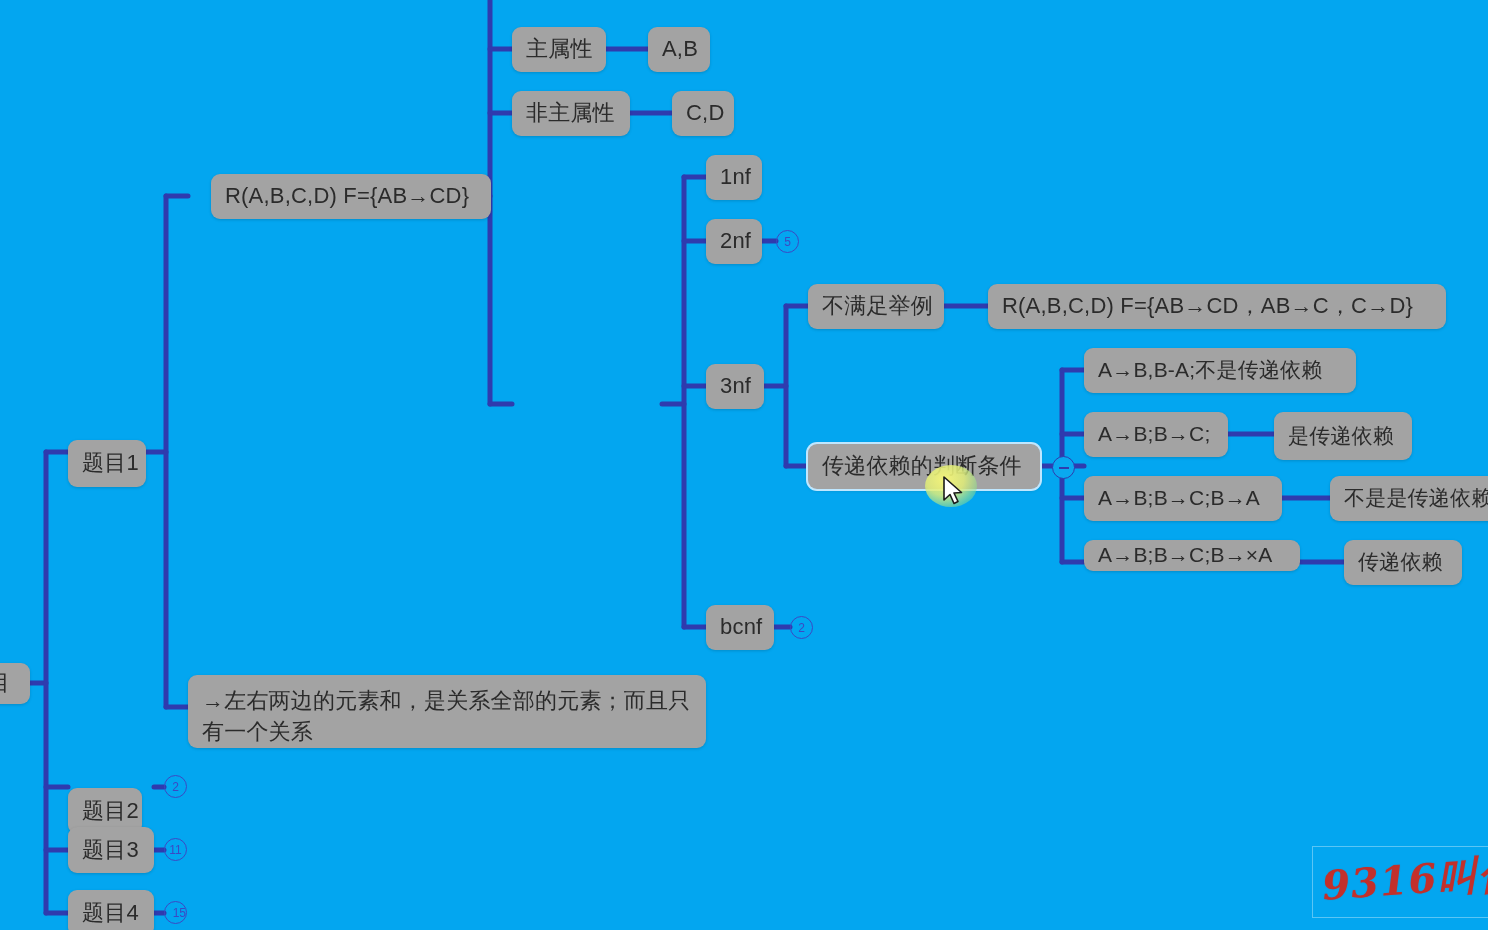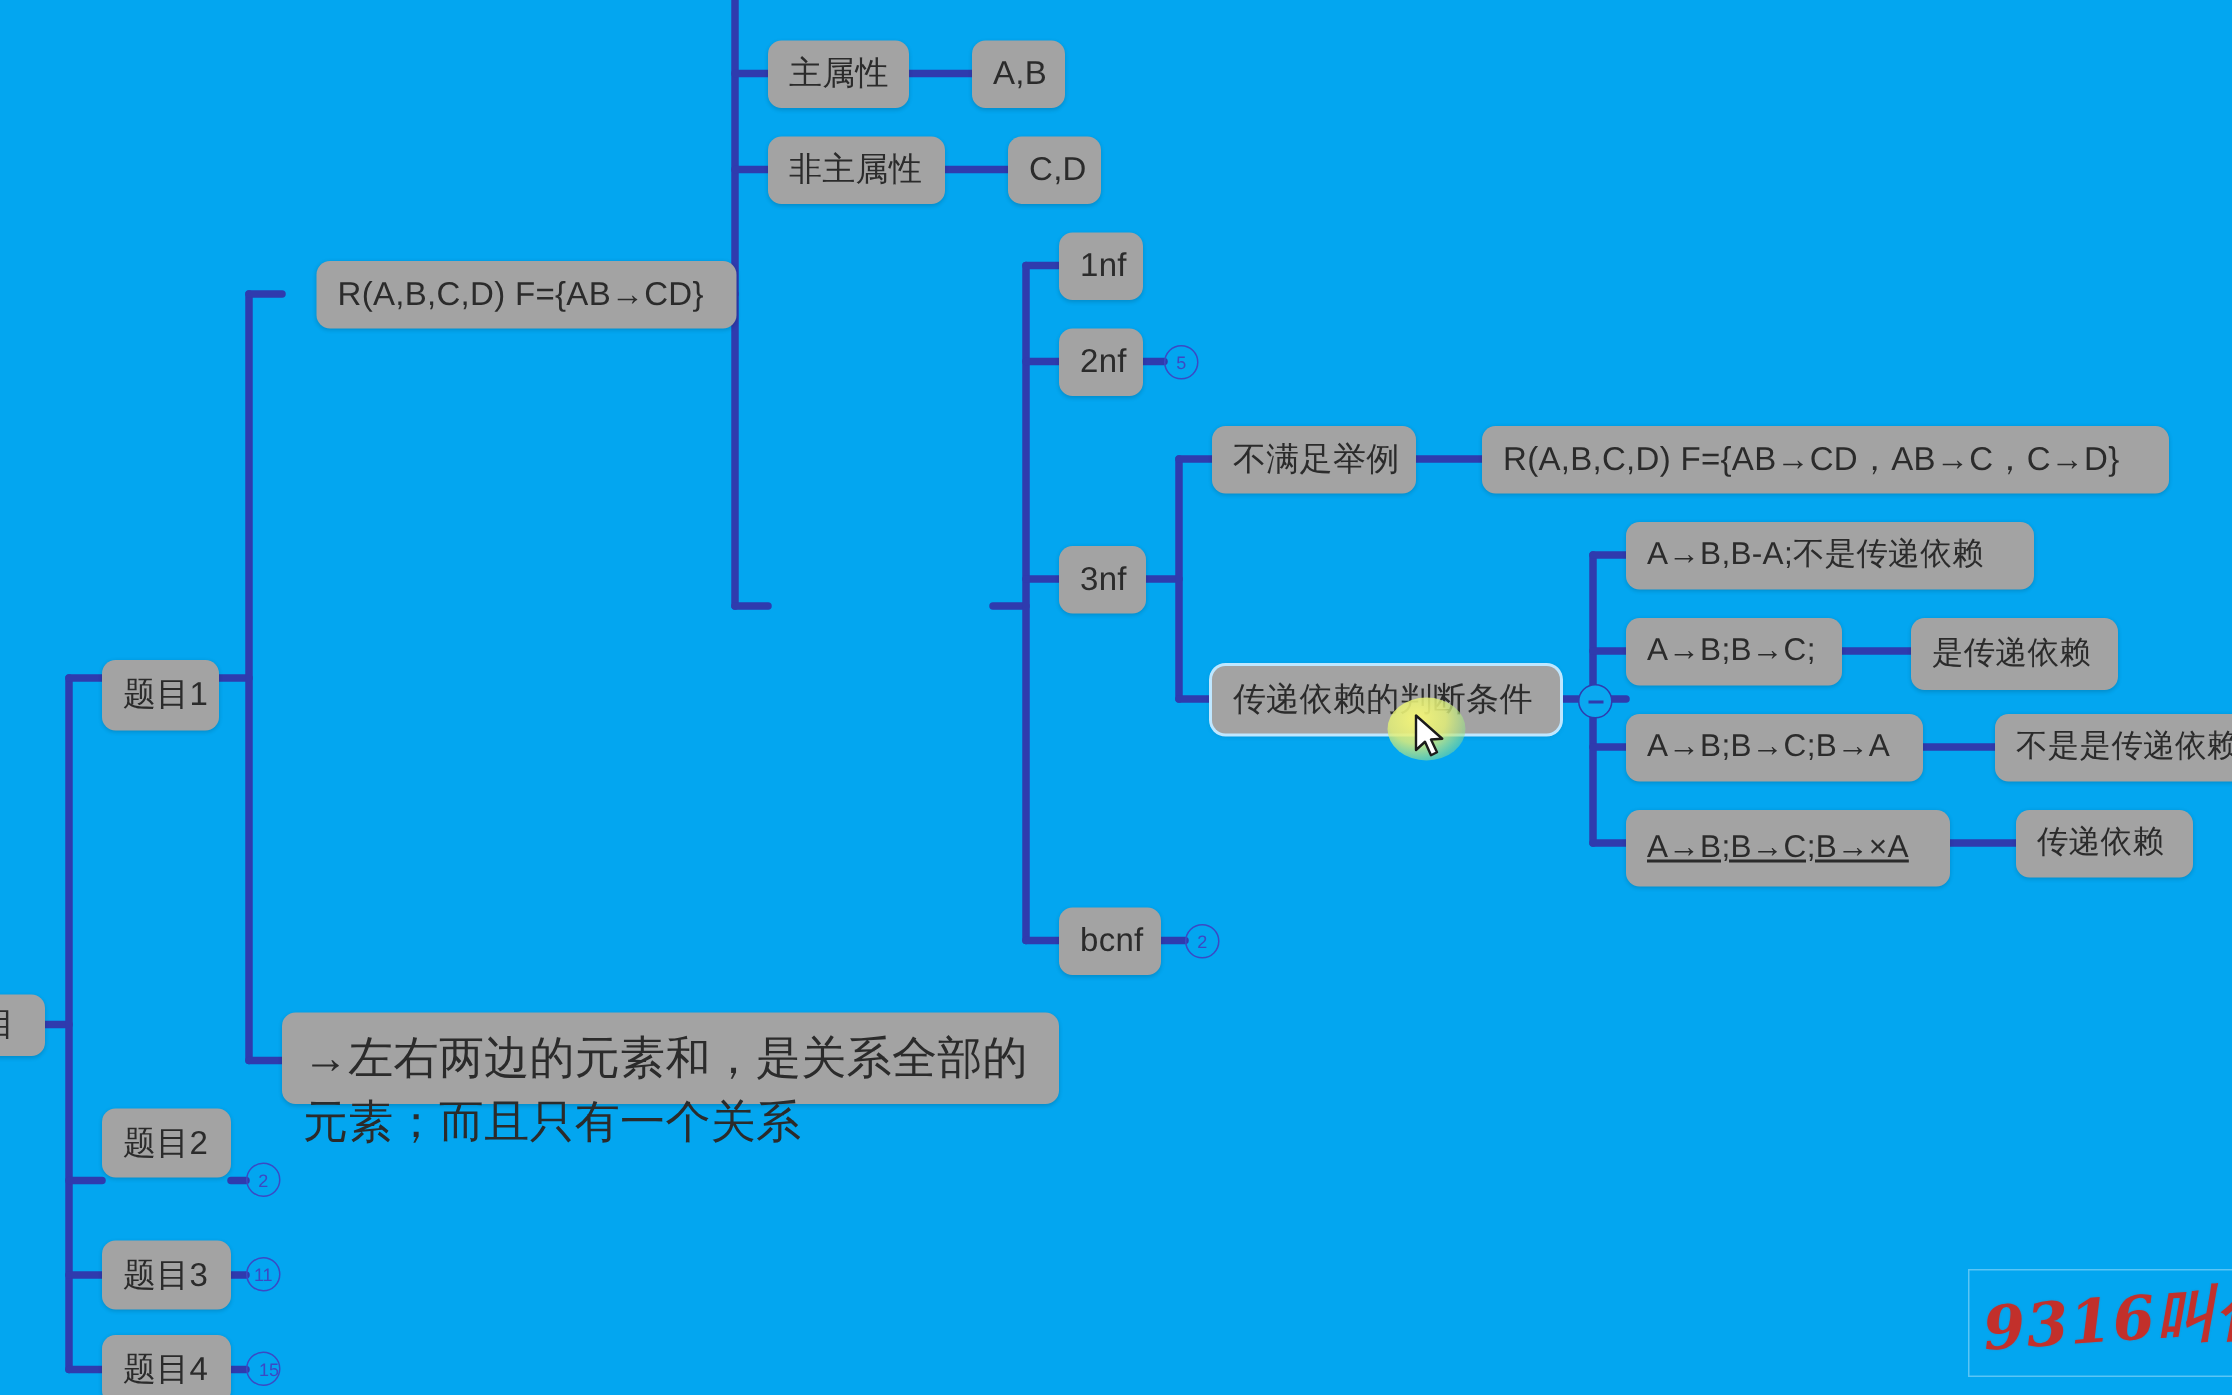--- a/index.html
+++ b/index.html
@@ -174,21 +174,21 @@
   </svg>
 
   <div class="node" style="left:-26px; top:663px; width:56px; height:41px; font-size:22px;">
     <span>目</span>
   </div>
 
   <div class="node" style="left:68px; top:440px; width:78px; height:47px; font-size:22px;">
     <span>题目1</span>
   </div>
 
-  <div class="node" style="left:68px; top:739px; width:86px; height:46px; font-size:22px;">
+  <div class="node" style="left:68px; top:788px; width:74px; height:46px; font-size:22px;">
     <span>题目2</span>
   </div>
   <div class="badge" style="left:164px; top:775px; width:23px; height:23px;">
     <span>2</span>
   </div>
 
   <div class="node" style="left:68px; top:827px; width:86px; height:46px; font-size:22px;">
     <span>题目3</span>
   </div>
   <div class="badge" style="left:164px; top:838px; width:23px; height:23px;">
@@ -270,28 +270,28 @@
     <span>是传递依赖</span>
   </div>
 
   <div class="node" style="left:1084px; top:476px; width:198px; height:45px; font-size:21px;">
     <span>A→B;B→C;B→A</span>
   </div>
   <div class="node" style="left:1330px; top:476px; width:176px; height:45px; font-size:21px;">
     <span>不是是传递依赖</span>
   </div>
 
-  <div class="node" style="left:1084px; top:540px; width:216px; height:51px; font-size:21px;text-decoration:underline;">
+  <div class="node" style="left:1084px; top:540px; width:216px; height:31px; font-size:21px;">
     <span>A→B;B→C;B→×A</span>
   </div>
   <div class="node" style="left:1344px; top:540px; width:118px; height:45px; font-size:21px;">
     <span>传递依赖</span>
   </div>
 
-  <div class="node multiline" style="left:188px; top:675px; width:518px; height:61px; font-size:30px;">
+  <div class="node multiline" style="left:188px; top:675px; width:518px; height:73px; font-size:22px;">
     <span>→左右两边的元素和，是关系全部的元素；而且只有一个关系</span>
   </div>
 
   <div id="highlight" style="left:925px; top:465px; width:52px; height:42px;"></div>
 
   <svg id="cursor" style="left:941px; top:476px;" width="24" height="32" viewBox="0 0 24 32">
     <path d="M3 1 L3 24 L9 18.5 L13 27.5 L17 25.5 L13 17 L20.5 16.5 Z" fill="#ffffff" stroke="#1b1b1b" stroke-width="1.6" stroke-linejoin="round"></path>
   </svg>
 
   <div class="wm-box" style="left:1312px; top:846px; width:176px; height:70px;"></div>

